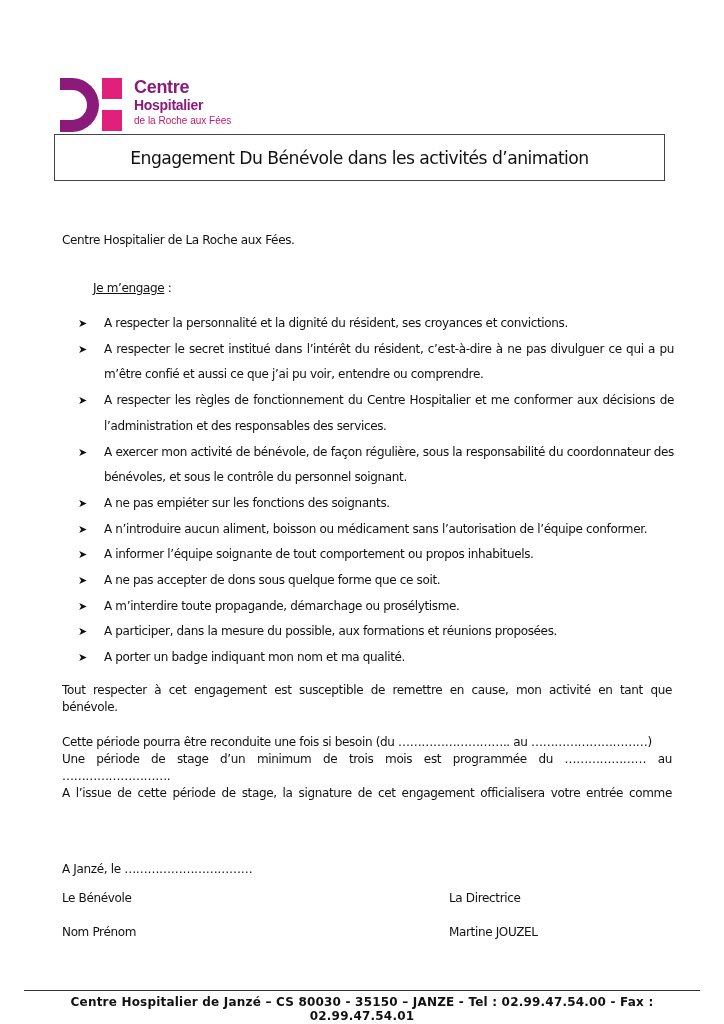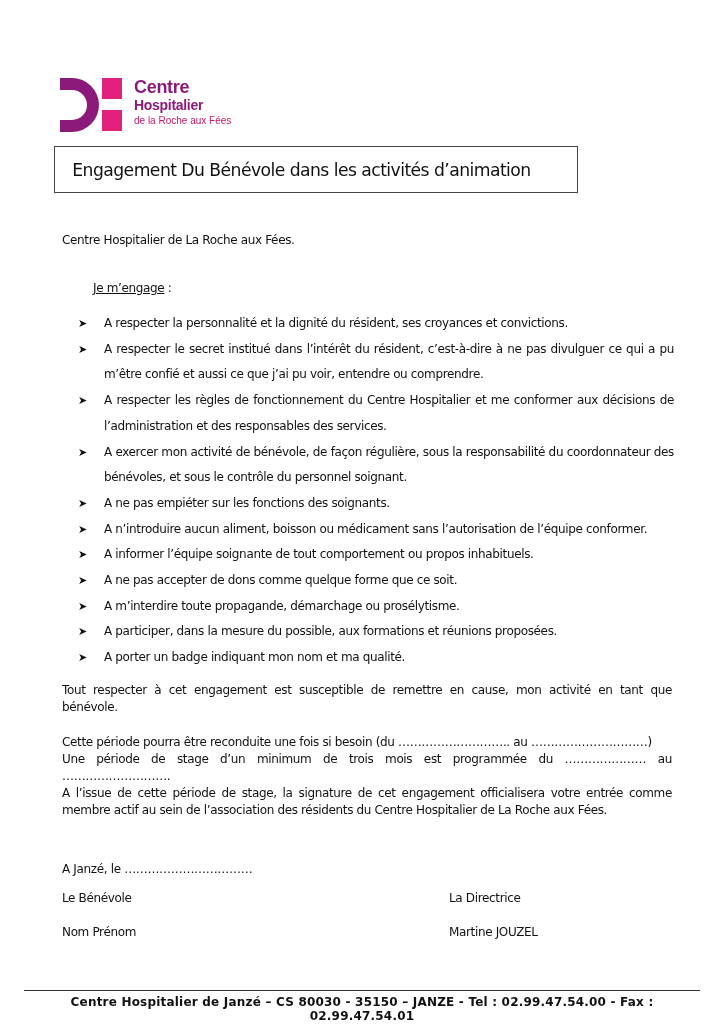--- a/index.html
+++ b/index.html
@@ -4,23 +4,23 @@
 <style>
   html, body { margin: 0; padding: 0; background: #ffffff; }
   body { width: 724px; height: 1024px; position: relative; overflow: hidden;
          font-family: "Liberation Sans", sans-serif; color: #111; }
   .logo { position: absolute; left: 58px; top: 34px; width: 200px; height: 60px; margin-top: 42px; }
   .logo-mark { position: absolute; left: 0; top: 0; width: 68px; height: 58px; }
   .logo-text { position: absolute; left: 76px; top: 2px; color: #8b1a7a; }
   .logo-l1 { font-size: 18px; font-weight: bold; line-height: 18px; letter-spacing: -0.3px; }
   .logo-l2 { font-size: 14px; font-weight: bold; line-height: 18px; letter-spacing: -0.3px; }
   .logo-l3 { font-size: 10px; line-height: 14px; color: #c2186b; }
-  .title-box { position: absolute; left: 54px; top: 134px; width: 524px; height: 47px;
+  .title-box { position: absolute; left: 54px; top: 134px; width: 611px; height: 47px;
                border: 1.5px solid #444; box-sizing: border-box;
-               display: flex; align-items: center; justify-content: flex-start; margin-top: 12px; }
+               display: flex; align-items: center; justify-content: center; }
   .title-box span { font-size: 18.5px; color: #111; font-family: "DejaVu Sans", sans-serif; letter-spacing: -0.6px; transform: scaleX(0.93); display:inline-block; }
   .para { position: absolute; left: 62px; width: 610px; font-size: 12px; line-height: 17px;
           text-align: justify; font-family: "DejaVu Sans", sans-serif; letter-spacing: -0.35px; }
   .para span { display: block; }
   .just { text-align-last: justify; }
   .u { text-decoration: underline; }
   .list { position: absolute; left: 78px; top: 311px; width: 596px; margin: 0; padding: 0; list-style: none;
           font-family: "DejaVu Sans", sans-serif; font-size: 12px; letter-spacing: -0.35px; }
   .list li { position: relative; padding-left: 26px; line-height: 25.7px; }
   .list li .arrow { position: absolute; left: 0; top: 0; font-size: 11px; }
@@ -82,21 +82,21 @@
   <li>
       <span class="arrow">➤</span>
       <span class="txt">A n’introduire aucun aliment, boisson ou médicament sans l’autorisation de l’équipe conformer.</span>
     </li>
   <li>
       <span class="arrow">➤</span>
       <span class="txt">A informer l’équipe soignante de tout comportement ou propos inhabituels.</span>
     </li>
   <li>
       <span class="arrow">➤</span>
-      <span class="txt">A ne pas accepter de dons comme quelque forme que ce soit.</span>
+      <span class="txt">A ne pas accepter de dons sous quelque forme que ce soit.</span>
     </li>
   <li>
       <span class="arrow">➤</span>
       <span class="txt">A m’interdire toute propagande, démarchage ou prosélytisme.</span>
     </li>
   <li>
       <span class="arrow">➤</span>
       <span class="txt">A participer, dans la mesure du possible, aux formations et réunions proposées.</span>
     </li>
   <li>
@@ -110,21 +110,20 @@
   <span>bénévole.</span>
 </div>
 
 <div class="para" style="top:734px;">
   <span>Cette période pourra être reconduite une fois si besoin (du ……………………….. au …………………………)</span>
   <span>Une période de stage d’un minimum de trois mois est programmée du ………………… au ……………………….</span>
 </div>
 
 <div class="para" style="top:785px;">
   <span class="just">A l’issue de cette période de stage, la signature de cet engagement officialisera votre entrée comme</span>
-  <span>membre actif  au sein  de l’association des résidents  du Centre Hospitalier de La Roche aux Fées.</span>
 </div>
 
 <div class="sig" style="left:62px; top:862px;">A Janzé, le ……………………………</div>
 <div class="sig" style="left:62px; top:891px;">Le Bénévole</div>
 <div class="sig" style="left:62px; top:925px;">Nom Prénom</div>
 <div class="sig" style="left:449px; top:891px;">La Directrice</div>
 <div class="sig" style="left:449px; top:925px;">Martine JOUZEL</div>
 
 <div class="footer-line"></div>
 <div class="footer">Centre Hospitalier de Janzé – CS 80030 - 35150 – JANZE - Tel : 02.99.47.54.00 - Fax : 02.99.47.54.01</div>

